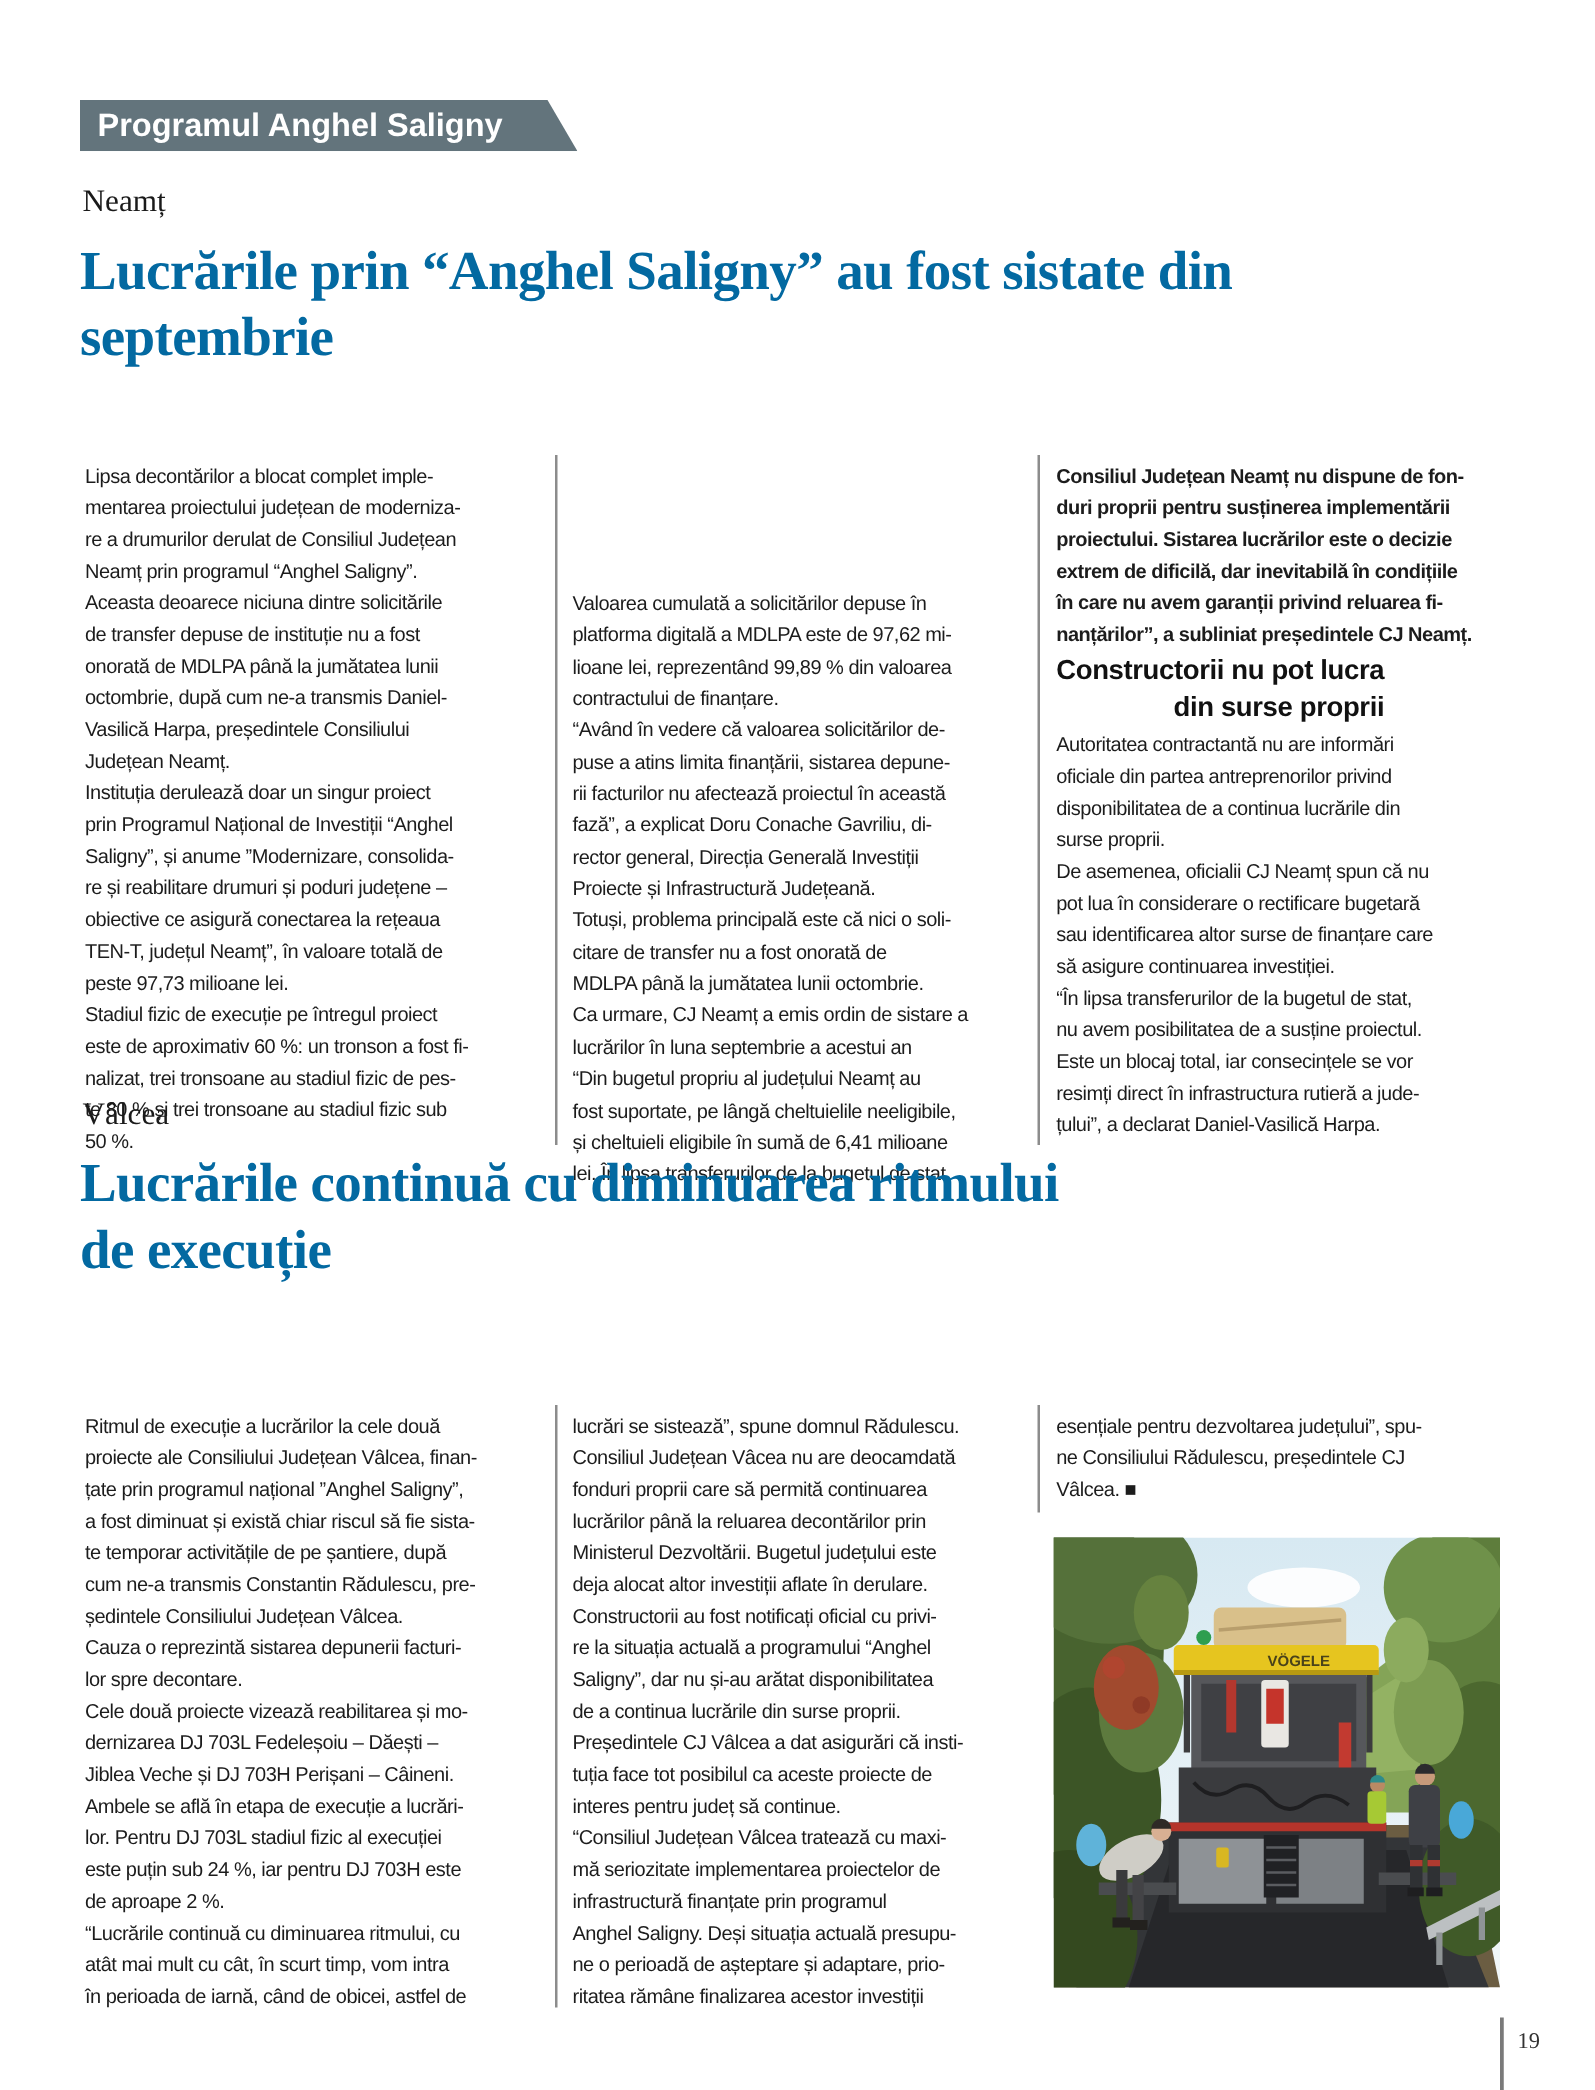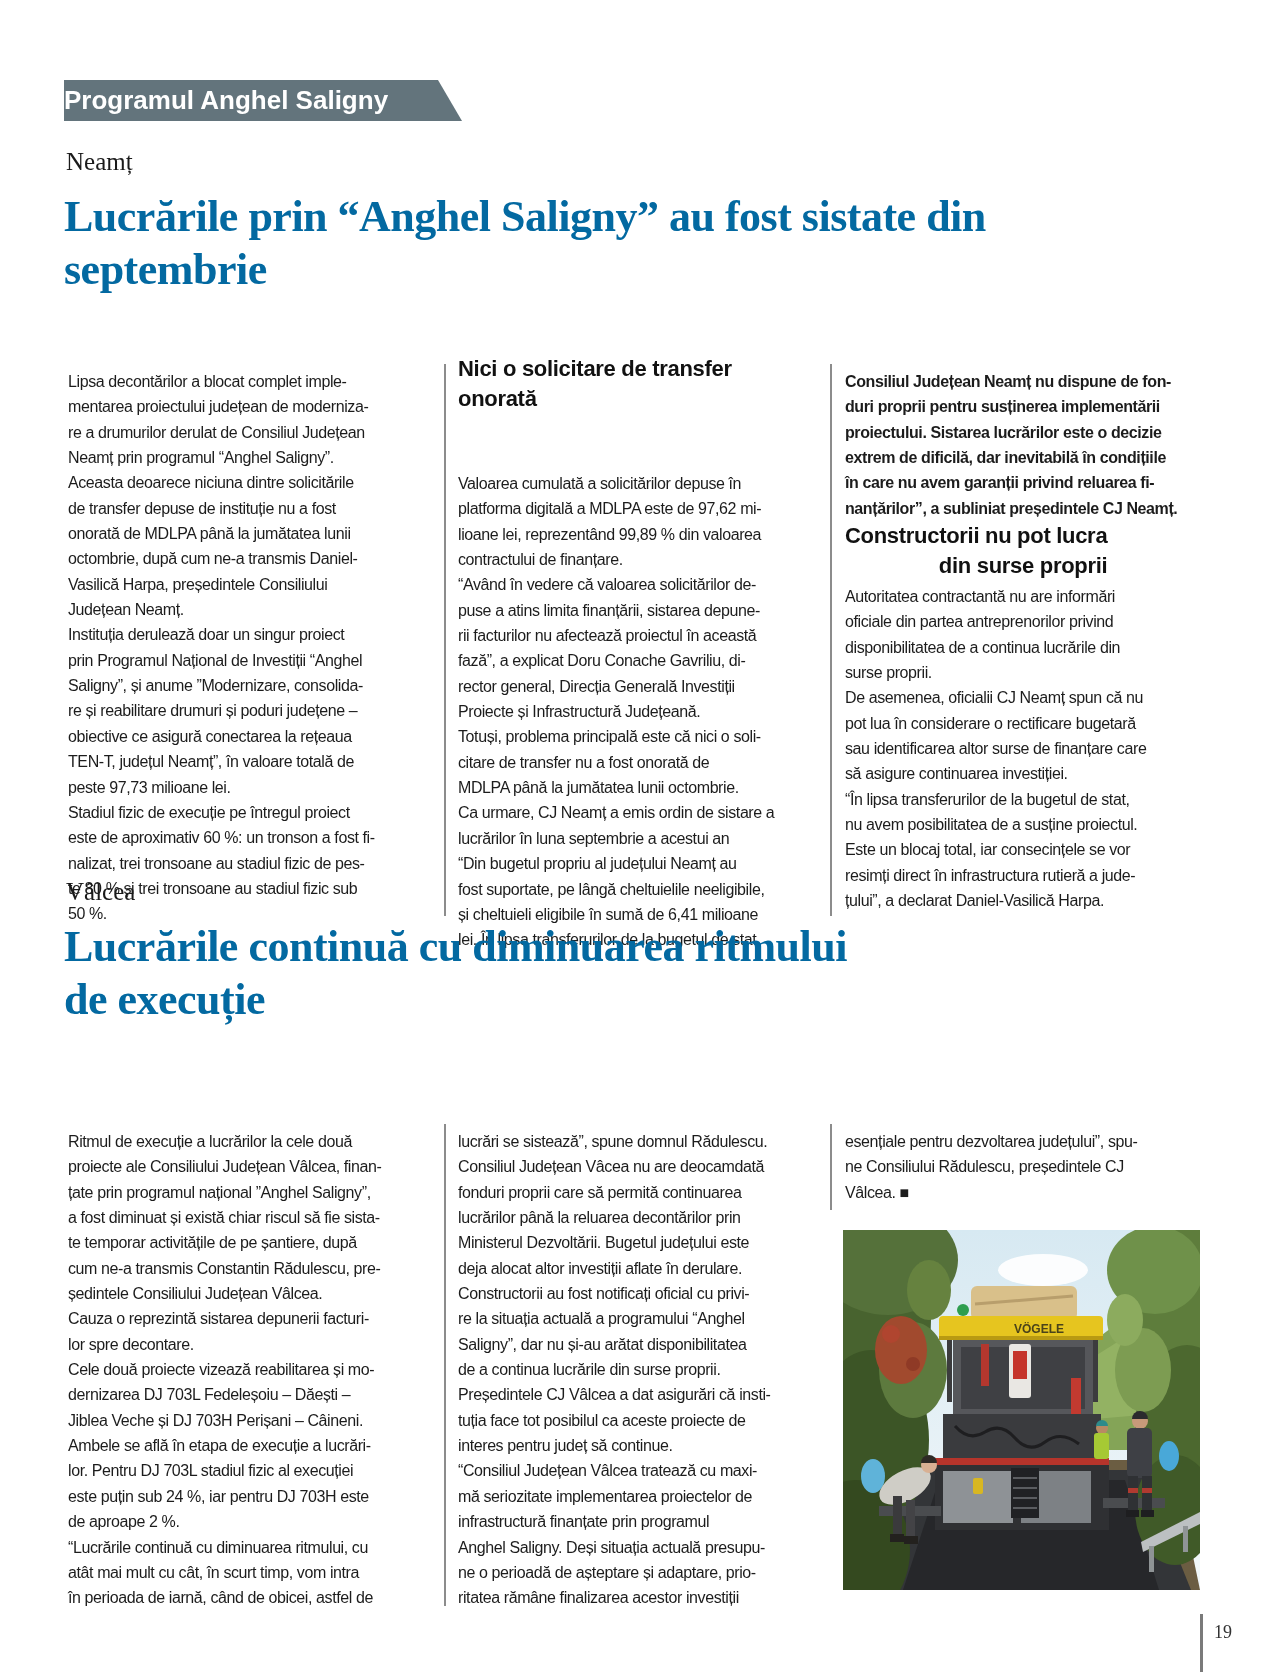--- a/index.html
+++ b/index.html
@@ -9,21 +9,21 @@
     font-family:"Liberation Sans", sans-serif; color:#1c1c1c;
   }
   .banner{
     position:absolute; left:64px; top:80px; width:398px; height:41px;
     background:#63747c;
     clip-path:polygon(0 0, 374px 0, 398px 41px, 0 41px);
     display:flex; align-items:center;
   }
   .banner span{
     color:#ffffff; font-weight:bold; font-size:26px; letter-spacing:0px;
-    font-family:"Liberation Sans", sans-serif;
+    padding-left:14px; font-family:"Liberation Sans", sans-serif;
   }
   .kicker{
     position:absolute; font-family:"Liberation Serif", serif;
     font-size:25px; color:#1a1a1a; line-height:36px; white-space:pre;
   }
   .headline{
     position:absolute; font-family:"Liberation Serif", serif;
     font-weight:bold; font-size:44px; line-height:53px; color:#0369a1;
     letter-spacing:-0.5px; white-space:pre;
   }
@@ -72,22 +72,20 @@
 TEN-T, județul Neamț”, în valoare totală de
 peste 97,73 milioane lei.
 Stadiul fizic de execuție pe întregul proiect
 este de aproximativ 60 %: un tronson a fost fi-
 nalizat, trei tronsoane au stadiul fizic de pes-
 te 80 % și trei tronsoane au stadiul fizic sub
 50 %.</div>
 
   <div class="vrule" style="left:444px; top:364px; height:552px;"></div>
 
-  <div class="subhead" style="left:458px; top:354px;">Nici o solicitare de transfer
-onorată</div>
   <div class="body" style="left:458px; top:431px;margin-top:40px;">Valoarea cumulată a solicitărilor depuse în
 platforma digitală a MDLPA este de 97,62 mi-
 lioane lei, reprezentând 99,89 % din valoarea
 contractului de finanțare.
 “Având în vedere că valoarea solicitărilor de-
 puse a atins limita finanțării, sistarea depune-
 rii facturilor nu afectează proiectul în această
 fază”, a explicat Doru Conache Gavriliu, di-
 rector general, Direcția Generală Investiții
 Proiecte și Infrastructură Județeană.

